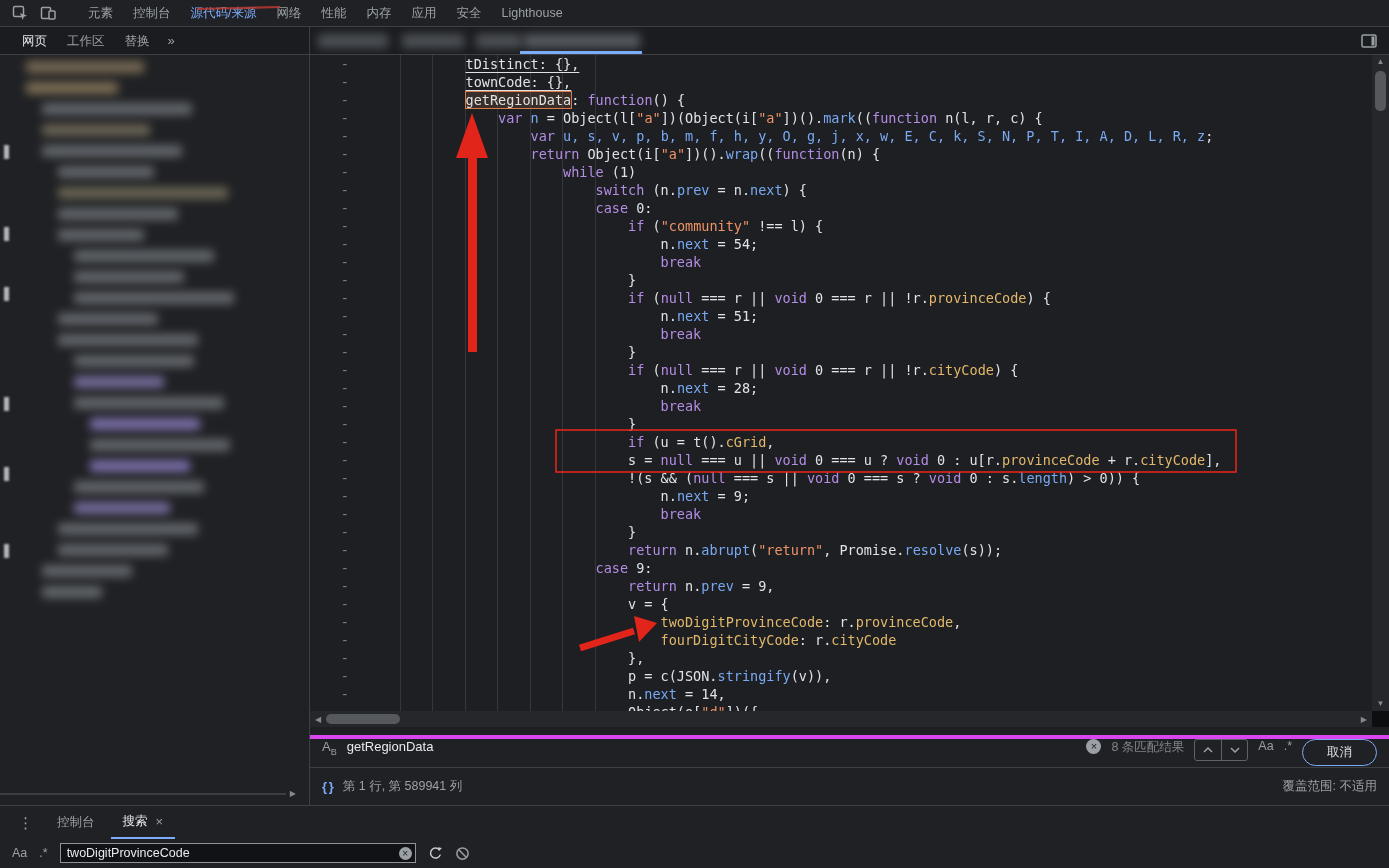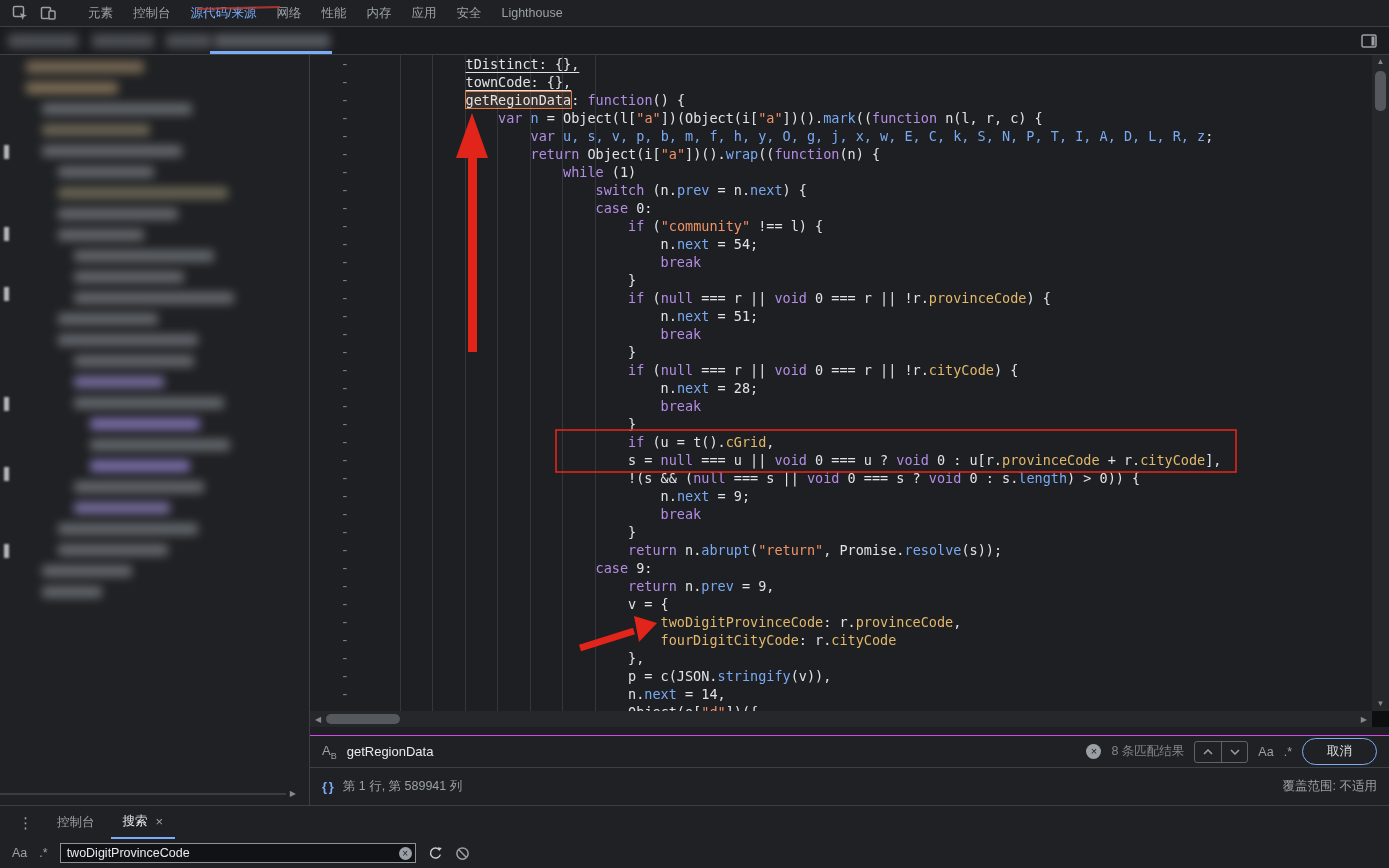--- a/index.html
+++ b/index.html
@@ -50,21 +50,21 @@
 .vbar{position:absolute;top:0;right:0;bottom:0;width:17px;background:#26272a;display:flex;flex-direction:column;align-items:center}
 .varr{font-size:8px;color:#85898d;line-height:14px}
 .vthumb{width:11px;height:40px;margin-top:2px;background:#55585d;border-radius:5px}
 .varr.down{margin-top:auto}
 .hrow{height:16px;display:flex}
 .hbar{flex:1;background:#26272a;position:relative;display:flex;align-items:center;justify-content:space-between;padding:0 5px}
 .hthumb{position:absolute;left:16px;top:3px;height:10px;width:74px;background:#55585d;border-radius:5px}
 .corner{width:17px;background:#0d0e10}
 .gap{height:8px}
 
-.find-bar{height:32px;border-top:1px solid #d946ef;display:flex;align-items:center;padding:0 12px;gap:10px;background:#202124}
+.find-bar{height:32px;border-top:4px solid #d946ef;display:flex;align-items:flex-start;padding:0 12px;gap:10px;background:#202124}
 .find-ic{color:#9aa0a6;font-size:13px}
 .find-ic sub{font-size:9px}
 .find-input{flex:1;min-width:0;background:transparent;border:none;outline:none;color:#e8eaed;font:13px "Liberation Sans",sans-serif}
 .circle-x{flex:none;width:15px;height:15px;border-radius:50%;background:#9aa0a6;color:#202124;font-size:11px;line-height:15px;text-align:center;display:inline-block}
 .match-count{color:#80868b;white-space:nowrap}
 .seg{display:flex;border:1px solid #5f6368;border-radius:3px;overflow:hidden}
 .segbtn{width:26px;height:20px;background:transparent;border:none;display:flex;align-items:center;justify-content:center;cursor:pointer}
 .segbtn + .segbtn{border-left:1px solid #5f6368}
 .toggle{color:#9aa0a6;font-size:12.5px;white-space:nowrap}
 .cancel{background:transparent;border:1px solid var(--accent-blue,#7cacf8);border-radius:14px;color:#dfe3e8;padding:4px 24px;font-size:12.5px;cursor:pointer;white-space:nowrap}
@@ -114,20 +114,26 @@
       <span class="r1-tab">网络</span>
       <span class="r1-tab">性能</span>
       <span class="r1-tab">内存</span>
       <span class="r1-tab">应用</span>
       <span class="r1-tab">安全</span>
       <span class="r1-tab">Lighthouse</span>
     </nav>
   </header>
 
   <div class="r2">
+    <div class="r2-left">
+      <span class="r2-tab active">网页</span>
+      <span class="r2-tab">工作区</span>
+      <span class="r2-tab">替换</span>
+      <span class="more">»</span>
+    </div>
     <div class="r2-files">
       <div class="blurtab" style="left:8px;width:70px"></div>
       <div class="blurtab" style="left:92px;width:62px"></div>
       <div class="blurtab" style="left:166px;width:46px"></div>
       <div class="blurtab" style="left:214px;width:116px;background:#6a7077"></div>
       <div class="file-underline" style="left:210px;width:122px"></div>
     </div>
     <span class="icon panel-toggle">
       <svg width="16" height="14" viewBox="0 0 16 14">
           <rect x="1" y="1" width="14" height="12" rx="1.5" fill="none" stroke="#9aa0a6" stroke-width="1.5"></rect>

